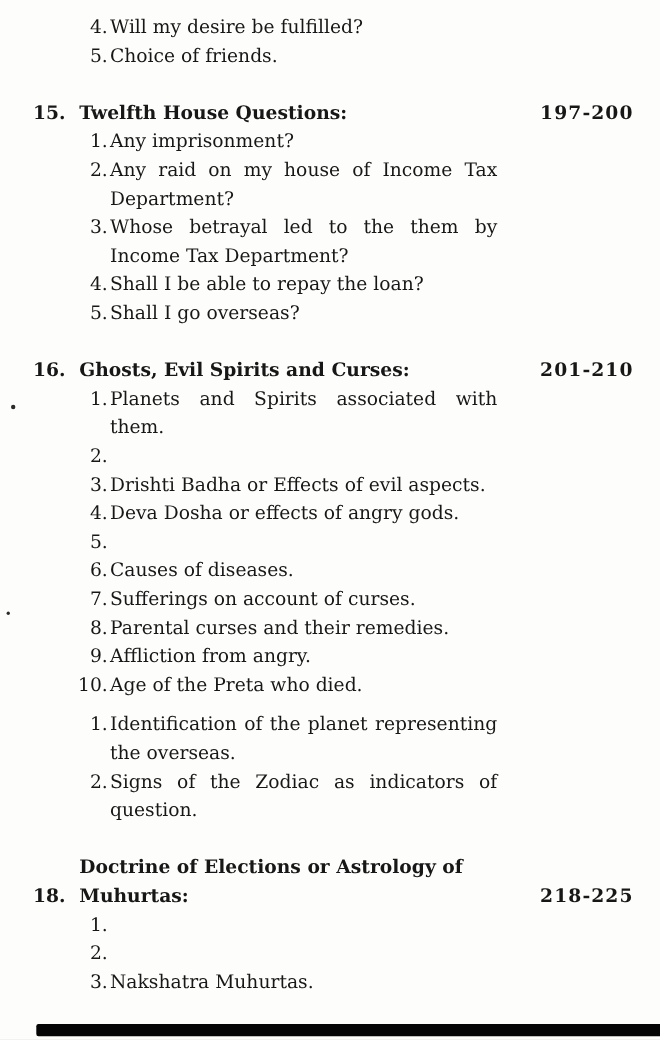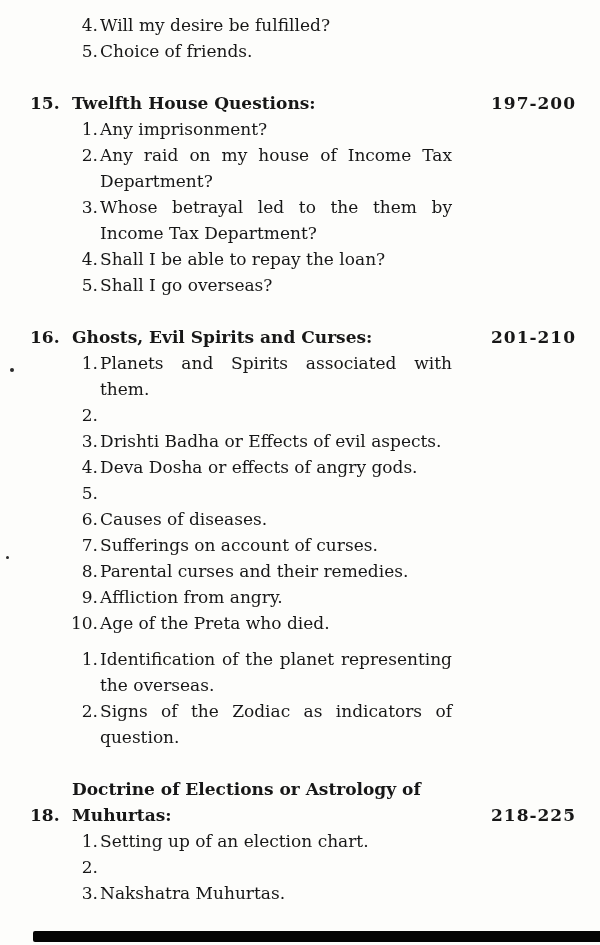--- a/index.html
+++ b/index.html
@@ -135,21 +135,20 @@
   </div>
 
   <div class="sec">
     <div class="sec-head">
       <span class="snum">18.</span>
       <span class="stitle">Doctrine of Elections or Astrology of Muhurtas:</span>
       <span class="spages">218-225</span>
     </div>
     <div class="toc-item">
       <span class="inum">1.</span>
-      <span class="itext">Setting up of an election chart.</span>
     </div>
     <div class="toc-item">
       <span class="inum">2.</span>
     </div>
     <div class="toc-item">
       <span class="inum">3.</span>
       <span class="itext">Nakshatra Muhurtas.</span>
     </div>
   </div>
 

